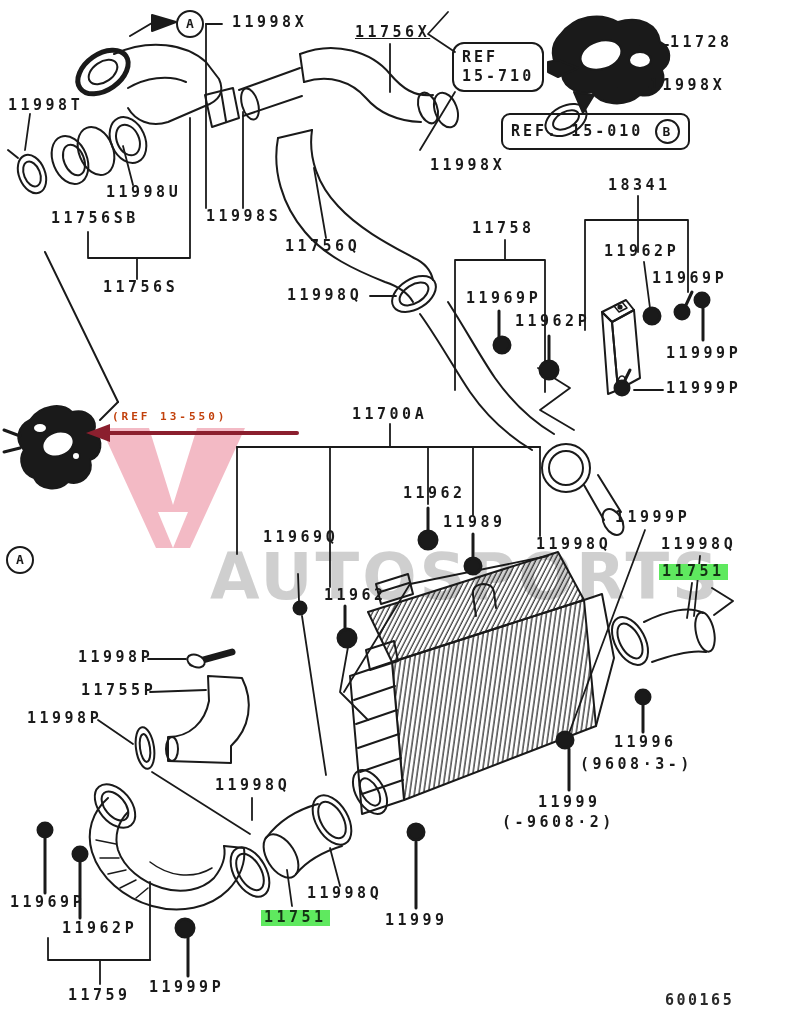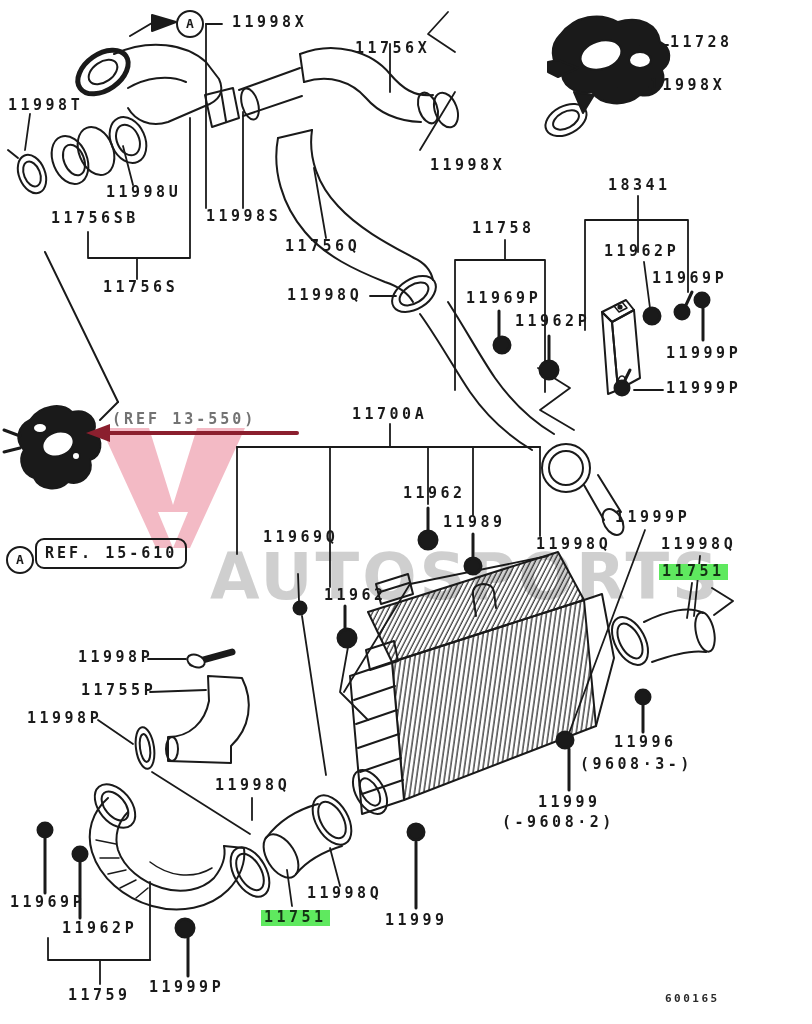--- a/index.html
+++ b/index.html
@@ -9,30 +9,30 @@
   .wm-word{position:absolute;font-family:"DejaVu Sans",sans-serif;font-weight:bold;
            color:rgba(158,158,158,.55);line-height:1;user-select:none;}
   #wm-vega{left:244px;top:412px;font-size:132px;letter-spacing:10px;}
   #wm-auto{left:210px;top:545px;font-size:64px;letter-spacing:3px;color:rgba(160,160,160,.5);}
   
   #art{position:absolute;left:0;top:0;}
   
   .plabel{position:absolute;font-size:15px;font-weight:bold;letter-spacing:3.5px;
           color:#1a1a1a;white-space:nowrap;line-height:1.05;}
   .plabel.hl{background:#5fe95f;padding:0 3px;color:#143314;}
-  .plabel.small{font-size:11px;letter-spacing:2.5px;color:#2a2a2a;}
+  .plabel.small{font-size:15px;letter-spacing:2.5px;color:#2a2a2a;}
   
   .refbox{position:absolute;border:2.5px solid #1a1a1a;border-radius:9px;background:transparent;
           color:#1a1a1a;font-weight:bold;font-size:15px;letter-spacing:3px;
           padding:4px 8px;line-height:1.25;white-space:nowrap;}
   .circle-letter{display:inline-block;width:21px;height:21px;border:2px solid #1a1a1a;border-radius:50%;
           text-align:center;font-size:13px;font-weight:bold;line-height:21px;color:#1a1a1a;
           vertical-align:middle;}
   .abs{position:absolute;}
-  .plain-ref{position:absolute;font-size:15px;font-weight:bold;letter-spacing:3px;color:#737373;white-space:nowrap;}
+  .plain-ref{position:absolute;font-size:11px;font-weight:bold;letter-spacing:3px;color:#c2410c;white-space:nowrap;}
 </style>
 </head>
 <body>
 
 <div id="stage">
 
   <div class="wm-word" id="wm-auto">AUTOSPORTS</div>
   <svg class="abs" width="812" height="1024" style="left:0;top:0">
     <path d="M101,428 L149,428 L173,505 L197,428 L245,428 L190,548 L156,548 Z" fill="#f1aebb" opacity="0.85"></path>
     <path d="M158,512 L188,512 L173,548 Z" fill="#ffffff"></path>
@@ -292,32 +292,37 @@
         <circle cx="622" cy="388" r="7" fill="#1a1a1a"></circle>
           <line x1="625" y1="380" x2="630" y2="370"></line>
         <circle cx="643" cy="697" r="7" fill="#1a1a1a"></circle>
           <line x1="643" y1="705" x2="643" y2="732"></line>
         <circle cx="565" cy="740" r="8" fill="#1a1a1a"></circle>
           <line x1="569" y1="749" x2="569" y2="790"></line>
       </g>
     </g>
   </svg>
 
+  <div class="refbox" style="left:452px;top:42px;border-radius:12px;">
+    <span>REF</span><br>
+    <span>15-710</span>
+  </div>
+  <div class="refbox" style="left:501px;top:113px;">
+    <span>REF. 15-010</span>
+    <span class="circle-letter">B</span>
+  </div>
   <div class="plain-ref" style="left:112px;top:410px;">(REF 13-550)</div>
   <span class="circle-letter abs" style="left:6px;top:546px;width:24px;height:24px;line-height:24px;">A</span>
-  <div class="refbox" style="left:35px;top:538px;">
-    <span>REF. 15-610</span>
-  </div>
   <span class="circle-letter abs" style="left:176px;top:10px;width:24px;height:24px;line-height:24px;">A</span>
 
   <div id="labels-host">
 
       <span class="plabel" style="left: 232px; top: 15px;">11998X</span>
 
-      <span class="plabel" style="left: 355px; top: 41px;">11756X</span>
+      <span class="plabel" style="left: 355px; top: 25px; text-decoration: underline;">11756X</span>
 
       <span class="plabel" style="left: 670px; top: 35px;">11728</span>
 
       <span class="plabel" style="left: 650px; top: 78px;">11998X</span>
 
       <span class="plabel" style="left: 430px; top: 158px;">11998X</span>
 
       <span class="plabel" style="left: 608px; top: 178px;">18341</span>
 
       <span class="plabel" style="left: 8px; top: 98px;">11998T</span>

